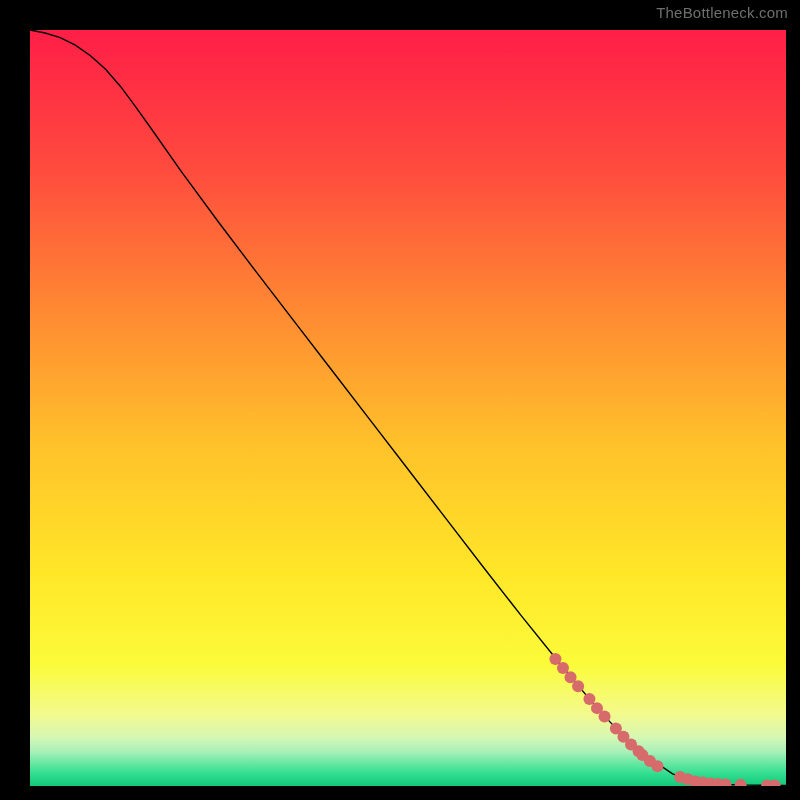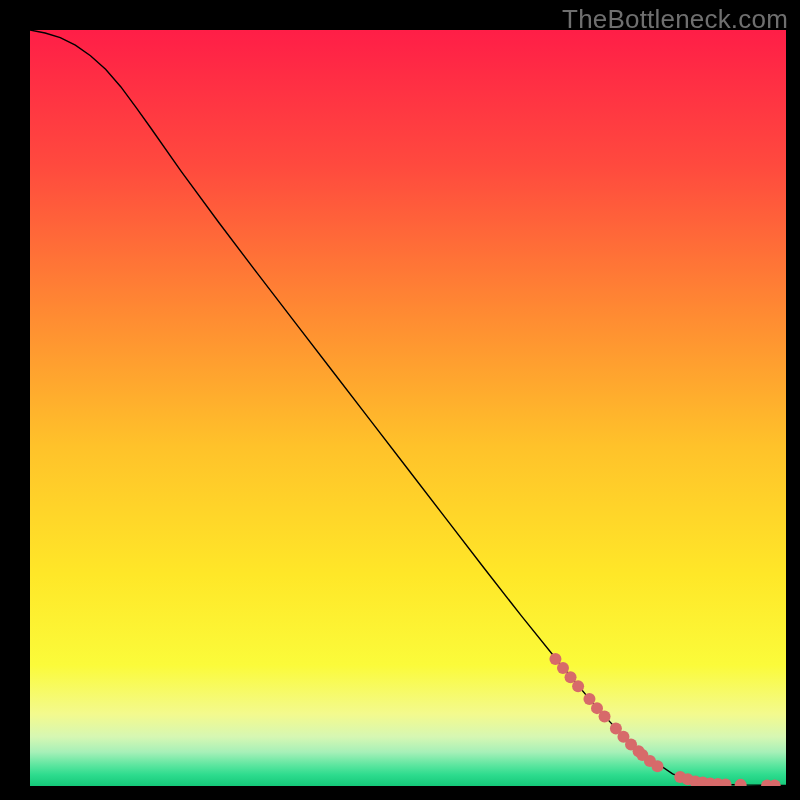--- a/index.html
+++ b/index.html
@@ -24,21 +24,21 @@
     left: 30px;
     top: 30px;
     width: 756px;
     height: 756px;
   }
   .watermark {
     position: absolute;
     top: 4px;
     right: 12px;
     color: #6f6f6f;
-    font-size: 26px;
+    font-size: 15px;
     letter-spacing: 0.2px;
     font-weight: 500;
   }
   svg { display: block; }
 </style>
 </head>
 <body>
 
 <div class="frame">
   <div class="watermark">TheBottleneck.com</div>

